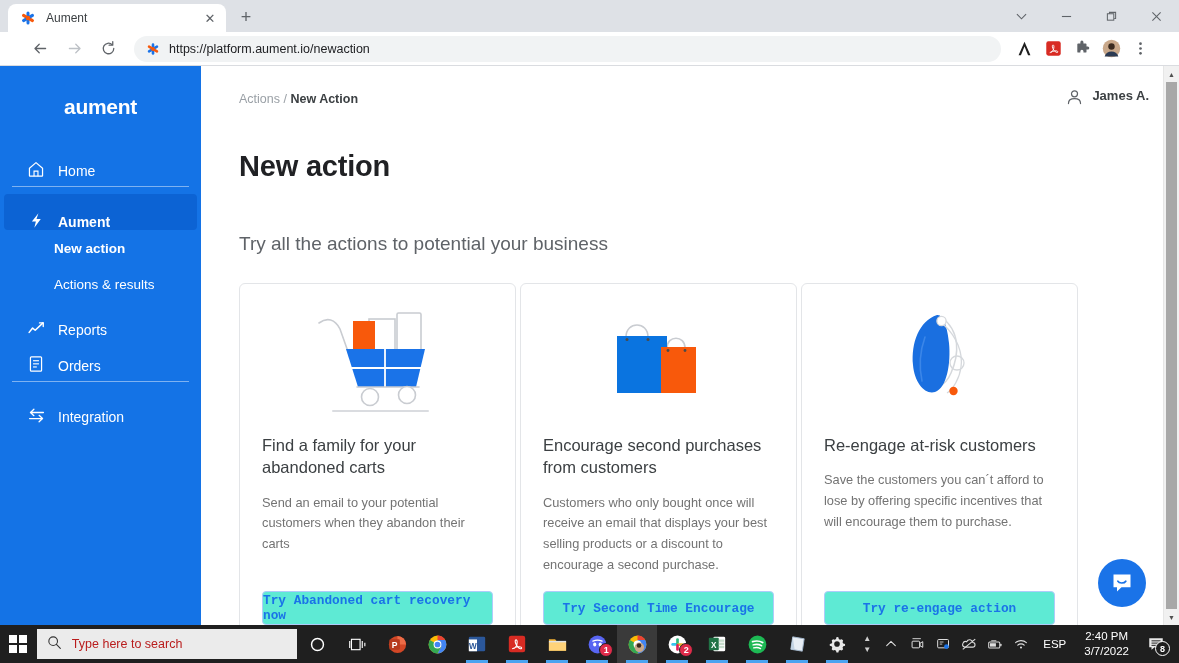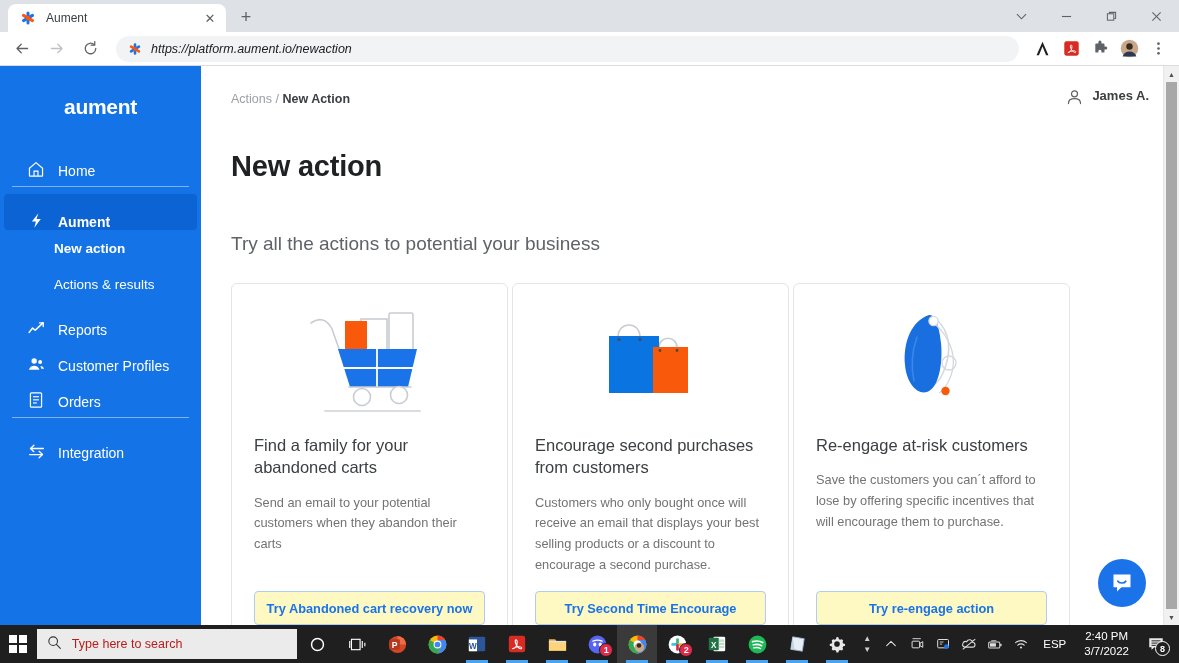--- a/index.html
+++ b/index.html
@@ -43,21 +43,21 @@
     position: absolute; right: 0; top: 0; height: 32px;
     display: flex; align-items: center;
   }
   .win-btn {
     width: 45px; height: 32px; display: flex; align-items: center;
     justify-content: center; color: #5f6368; font-size: 12px;
   }
 
   .toolbar {
     height: 34px; background: #fff; display: flex; align-items: center;
-    padding: 0 8px; flex: 0 0 34px; border-bottom: 1px solid #dadce0; font-style: italic;
+    padding: 0 26px; flex: 0 0 34px; border-bottom: 1px solid #dadce0;
   }
   .nav-btn {
     width: 28px; height: 28px; margin-right: 6px;
     display: flex; align-items: center; justify-content: center;
     color: #5f6368;
   }
   .nav-btn.disabled { color: #bdc1c6; }
   .omnibox {
     flex: 1; height: 26px; background: #f1f3f4; border-radius: 13px;
     display: flex; align-items: center; padding: 0 12px; margin: 0 6px;
@@ -104,20 +104,21 @@
     padding-left: 54px; height: 36px; display: flex; align-items: center;
     font-size: 13.5px; color: #fff;
   }
   .nav-sub.cur { font-weight: 700; }
   .nav-sep { height: 1px; background: rgba(255,255,255,.45); margin: 7px 12px; }
 
   
   .content {
     flex: 1; background: #fff; position: relative; overflow: hidden;
     padding: 0 0 4px 0;
+    margin-left: 8px;
   }
   .content-inner { padding: 18px 30px 0 30px; }
 
   .topbar { display: flex; align-items: center; height: 30px; }
   .breadcrumb { font-size: 12.5px; color: #9aa0a6; }
   .breadcrumb b { color: #3c4043; font-weight: 700; }
   .user-area { margin-left: auto; display: flex; align-items: flex-start; gap: 8px; }
   .user-name { font-size: 13px; color: #3c4043; font-weight: 700; }
 
   .page-title {
@@ -142,21 +143,21 @@
     font-size: 16.5px; color: #3c4043; line-height: 1.35; font-weight: 400;
     margin-bottom: 14px;
   }
   .card-desc {
     font-size: 12.8px; color: #737373; line-height: 1.62; flex: 1;
   }
   .card-btn {
     margin-top: 16px; height: 34px; border: 1px solid #aecbfa;
     border-radius: 4px; color: #1a73e8; font-size: 12.8px; font-weight: 700;
     display: flex; align-items: center; justify-content: center;
-    background: #fef9c3; width: 100%;
+    background: #5eead4; width: 100%; font-family: Liberation Mono, monospace;
   }
 
   
   .intercom {
     position: absolute; right: 33px; bottom: 18px;
     width: 48px; height: 48px; border-radius: 50%;
     background: #1a73e8; display: flex; align-items: center;
     justify-content: center;
   }
 
@@ -374,31 +375,20 @@
       <div class="nav-item">
         <span class="ic">
           <svg width="19" height="19" viewBox="0 0 22 22">
               <path d="M2.5 15.5 L6.5 10.5 L9.5 13 L18.5 4.5" fill="none" stroke="#fff" stroke-width="1.8" stroke-linecap="round" stroke-linejoin="round"></path>
               <path d="M14.5 4.5 H18.8 V8.8" fill="none" stroke="#fff" stroke-width="1.6" stroke-linecap="round" stroke-linejoin="round"></path>
             </svg>
         </span>
         <span>Reports</span>
       </div>
 
-      <div class="nav-item">
-        <span class="ic">
-          <svg width="19" height="19" viewBox="0 0 22 22">
-              <circle cx="8.3" cy="7" r="3.1" fill="#fff"></circle>
-              <circle cx="15.2" cy="8.2" r="2.3" fill="#fff"></circle>
-              <path d="M2.2 17 c.8-3 3.2-4.6 6.1-4.6 2.9 0 5.3 1.6 6.1 4.6 Z" fill="#fff"></path>
-              <path d="M15.5 12.6 c2.1 0 3.8 1.2 4.3 3.3 h-3.2" fill="#fff"></path>
-            </svg>
-        </span>
-        <span>Customer Profiles</span>
-      </div>
 
       <div class="nav-item">
         <span class="ic">
           <svg width="18" height="18" viewBox="0 0 22 22">
               <rect x="4.2" y="2.2" width="13.6" height="17.6" rx="1.2" fill="none" stroke="#fff" stroke-width="1.5"></rect>
               <line x1="7.4" y1="7" x2="14.6" y2="7" stroke="#fff" stroke-width="1.4"></line>
               <line x1="7.4" y1="10.8" x2="14.6" y2="10.8" stroke="#fff" stroke-width="1.4"></line>
               <line x1="7.4" y1="14.6" x2="12" y2="14.6" stroke="#fff" stroke-width="1.4"></line>
             </svg>
         </span>

